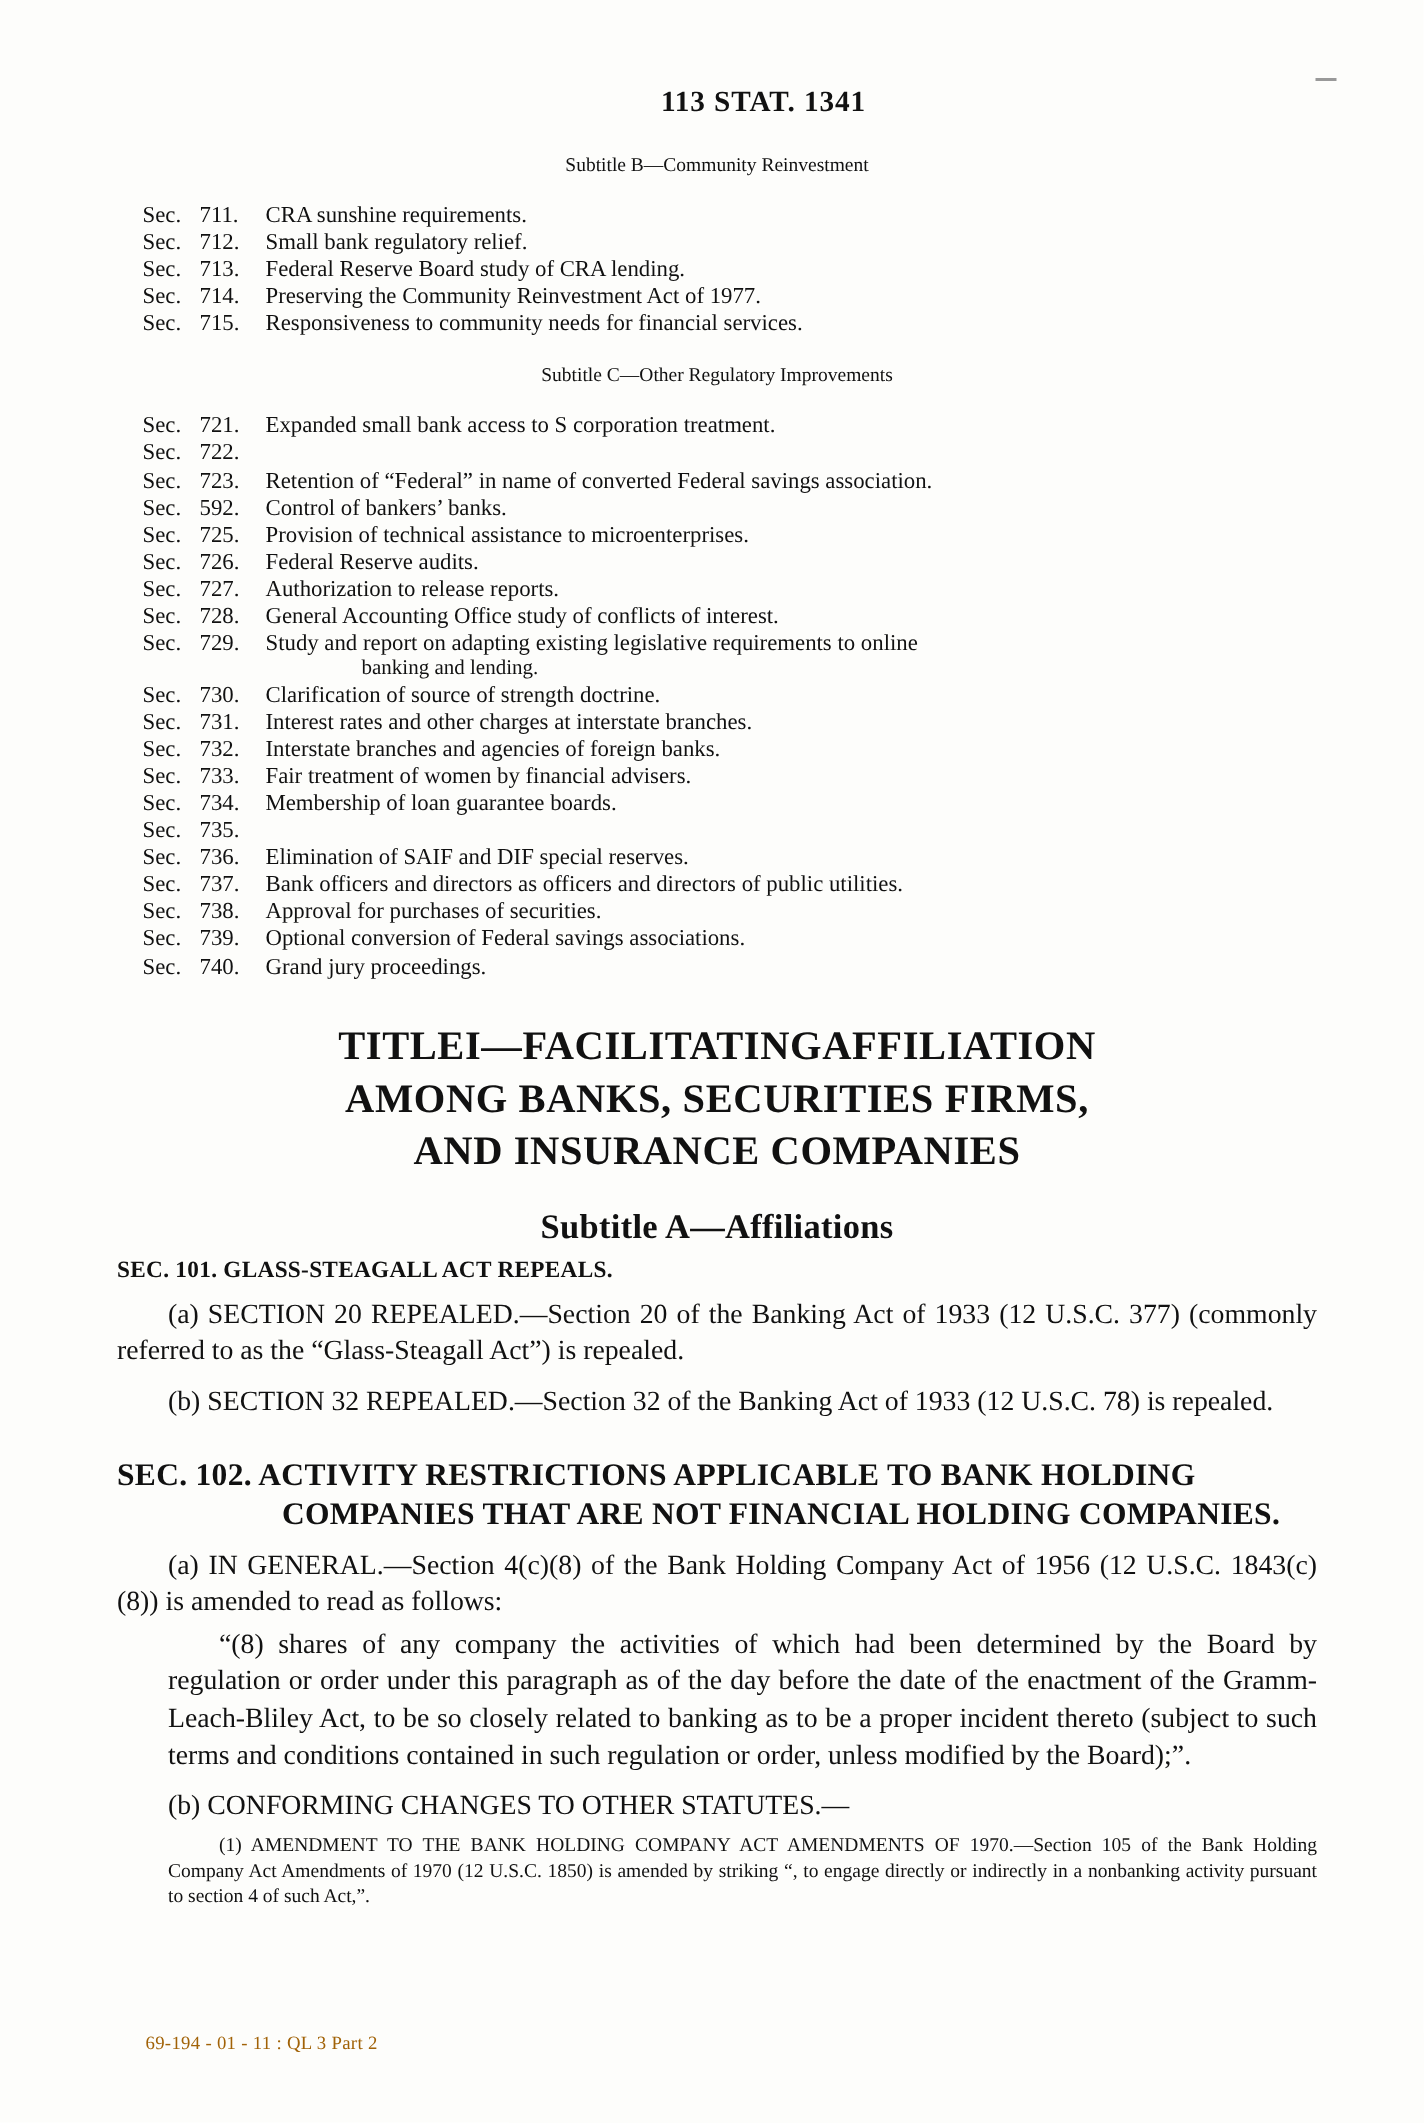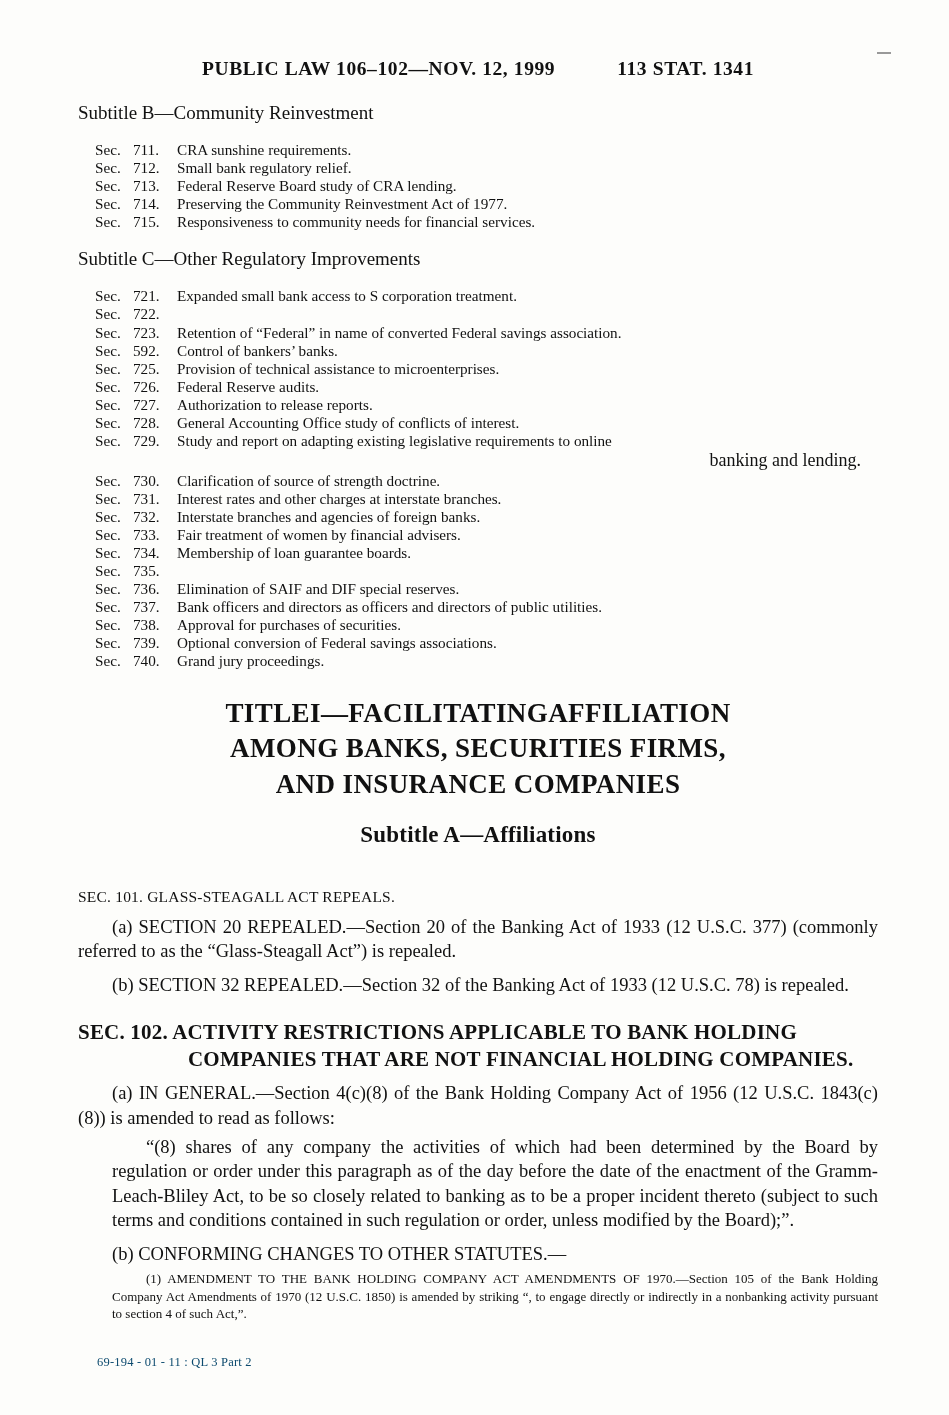--- a/index.html
+++ b/index.html
@@ -44,22 +44,22 @@
     letter-spacing: 0.6px;
   }
   .runhead .right {
     font-weight: bold;
     margin-left: 62px;
     letter-spacing: 0.6px;
   }
 
   
   .subtitle-head {
-    text-align: left;
-    font-size: 19px;
+    text-align: center;
+    font-size: 13px;
     margin: 10px 0 5px 0;
   }
   .toc {
     margin: 17px;
     padding: 0;
   }
   .toc-row {
     display: flex;
     align-items: baseline;
     font-size: 15.2px;
@@ -73,23 +73,22 @@
   .toc-num {
     width: 44px;
     flex: 0 0 44px;
     text-align: left;
   }
   .toc-text {
     white-space: normal;
   }
   .toc-cont {
     padding-left: 146px;
-    font-size: 18px;
+    font-size: 14px;
     line-height: 1.19;
-    text-align: right;
   }
 
   
   .title-block {
     margin-top: 26px;
     text-align: center;
   }
   .title-line {
     font-size: 27px;
     font-weight: bold;
@@ -105,22 +104,22 @@
   .subtitle-a {
     font-size: 23px;
     font-weight: bold;
     margin-top: 20px;
     letter-spacing: 0.2px;
   }
 
   
   .sec-head {
     font-size: 15.5px;
-    font-weight: normal;
-    margin-top: 40px;
+    font-weight: bold;
+    margin-top: 7px;
     margin-bottom: 4px;
     letter-spacing: 0.2px;
   }
   .sec-head-hang {
     font-size: 21px;
     font-weight: bold;
     margin-top: 22px;
     margin-bottom: 4px;
     padding-left: 110px;
     text-indent: -110px;
@@ -149,42 +148,41 @@
     padding-left: 34px;
     text-indent: 34px;
     text-align: justify;
   }
   .footer {
     position: absolute;
     left: 97px;
     top: 1355px;
     font-size: 12.5px;
     font-family: "Liberation Serif", serif;
-    color: #0c4a6e;
+    color: #a16207;
     letter-spacing: 0.2px;
   }
   .corner-mark {
     position: absolute;
     right: 58px;
     top: 52px;
     width: 14px;
     height: 2px;
     background: #999;
   }
 </style>
 </head>
 <body>
 
 <div class="page">
   <div class="corner-mark"></div>
 
   <div class="content">
 
     <div class="runhead">
-      <span class="left">PUBLIC LAW 106–102—NOV. 12, 1999</span>
       <span class="right">113 STAT. 1341</span>
     </div>
 
     <div class="subtitle-head">Subtitle B—Community Reinvestment</div>
     <div class="toc">
       <div class="toc-row">
         <span class="toc-sec">Sec.</span>
         <span class="toc-num">711.</span>
         <span class="toc-text">CRA sunshine requirements.</span>
       </div>

